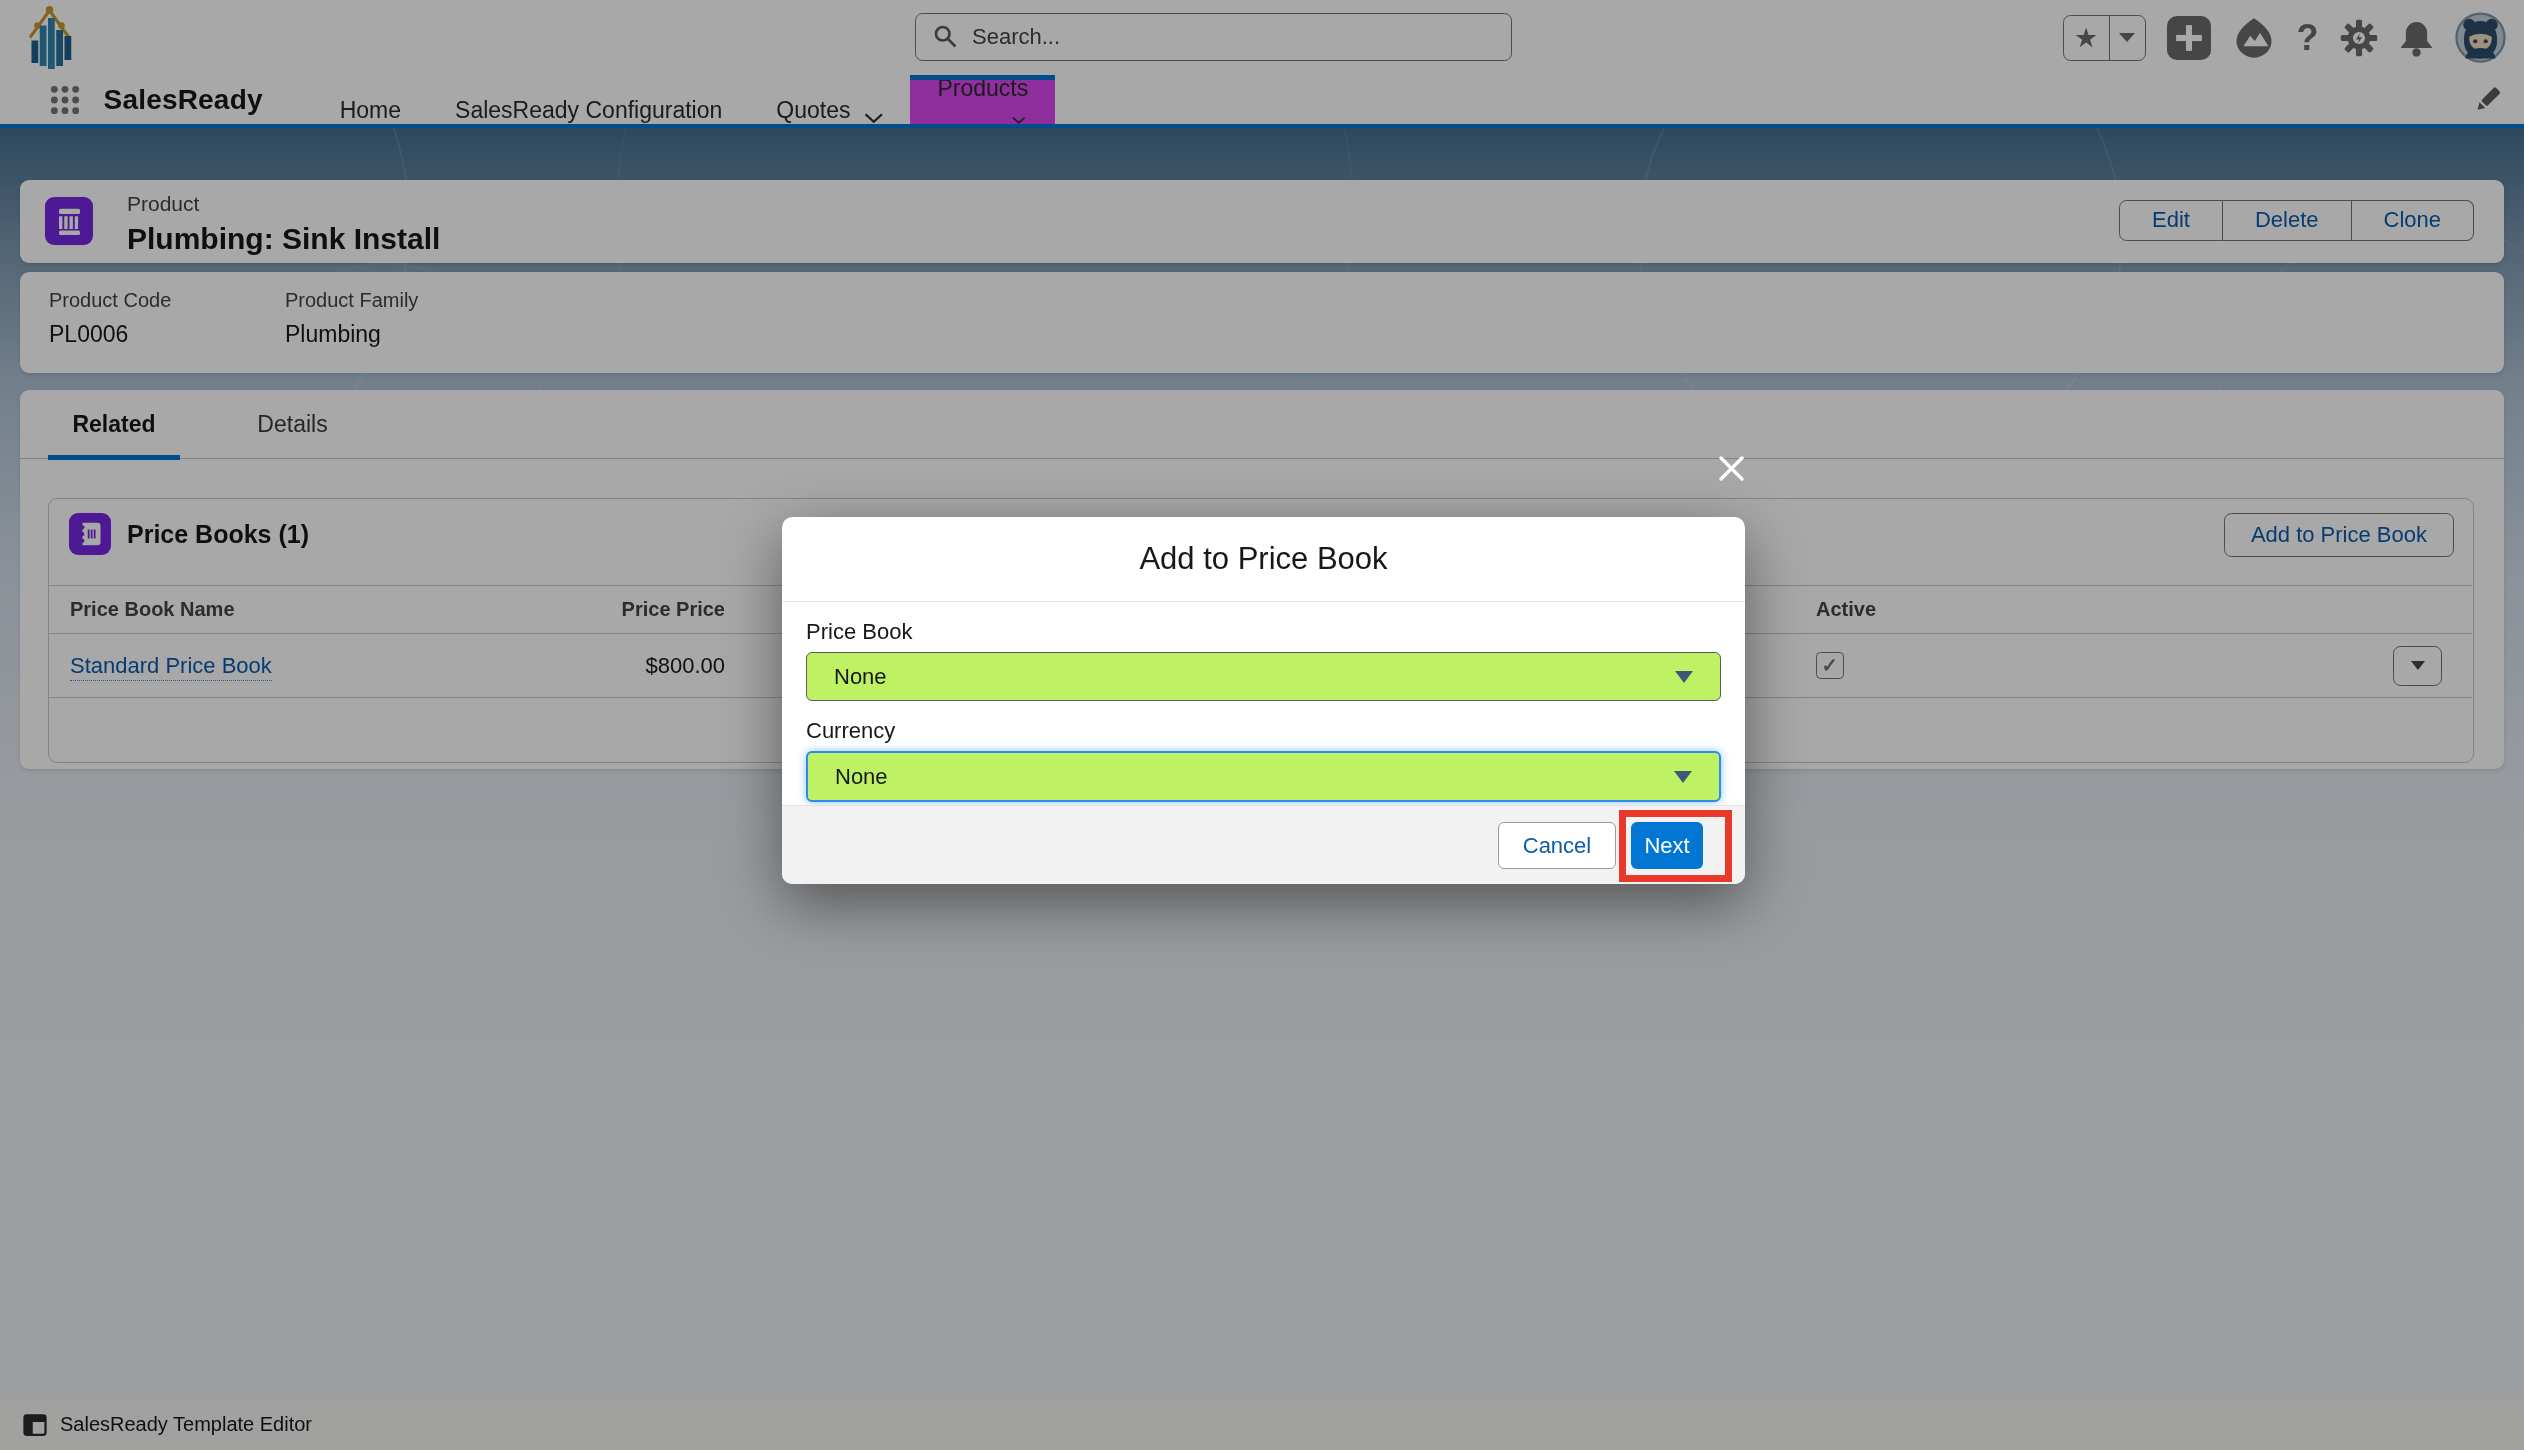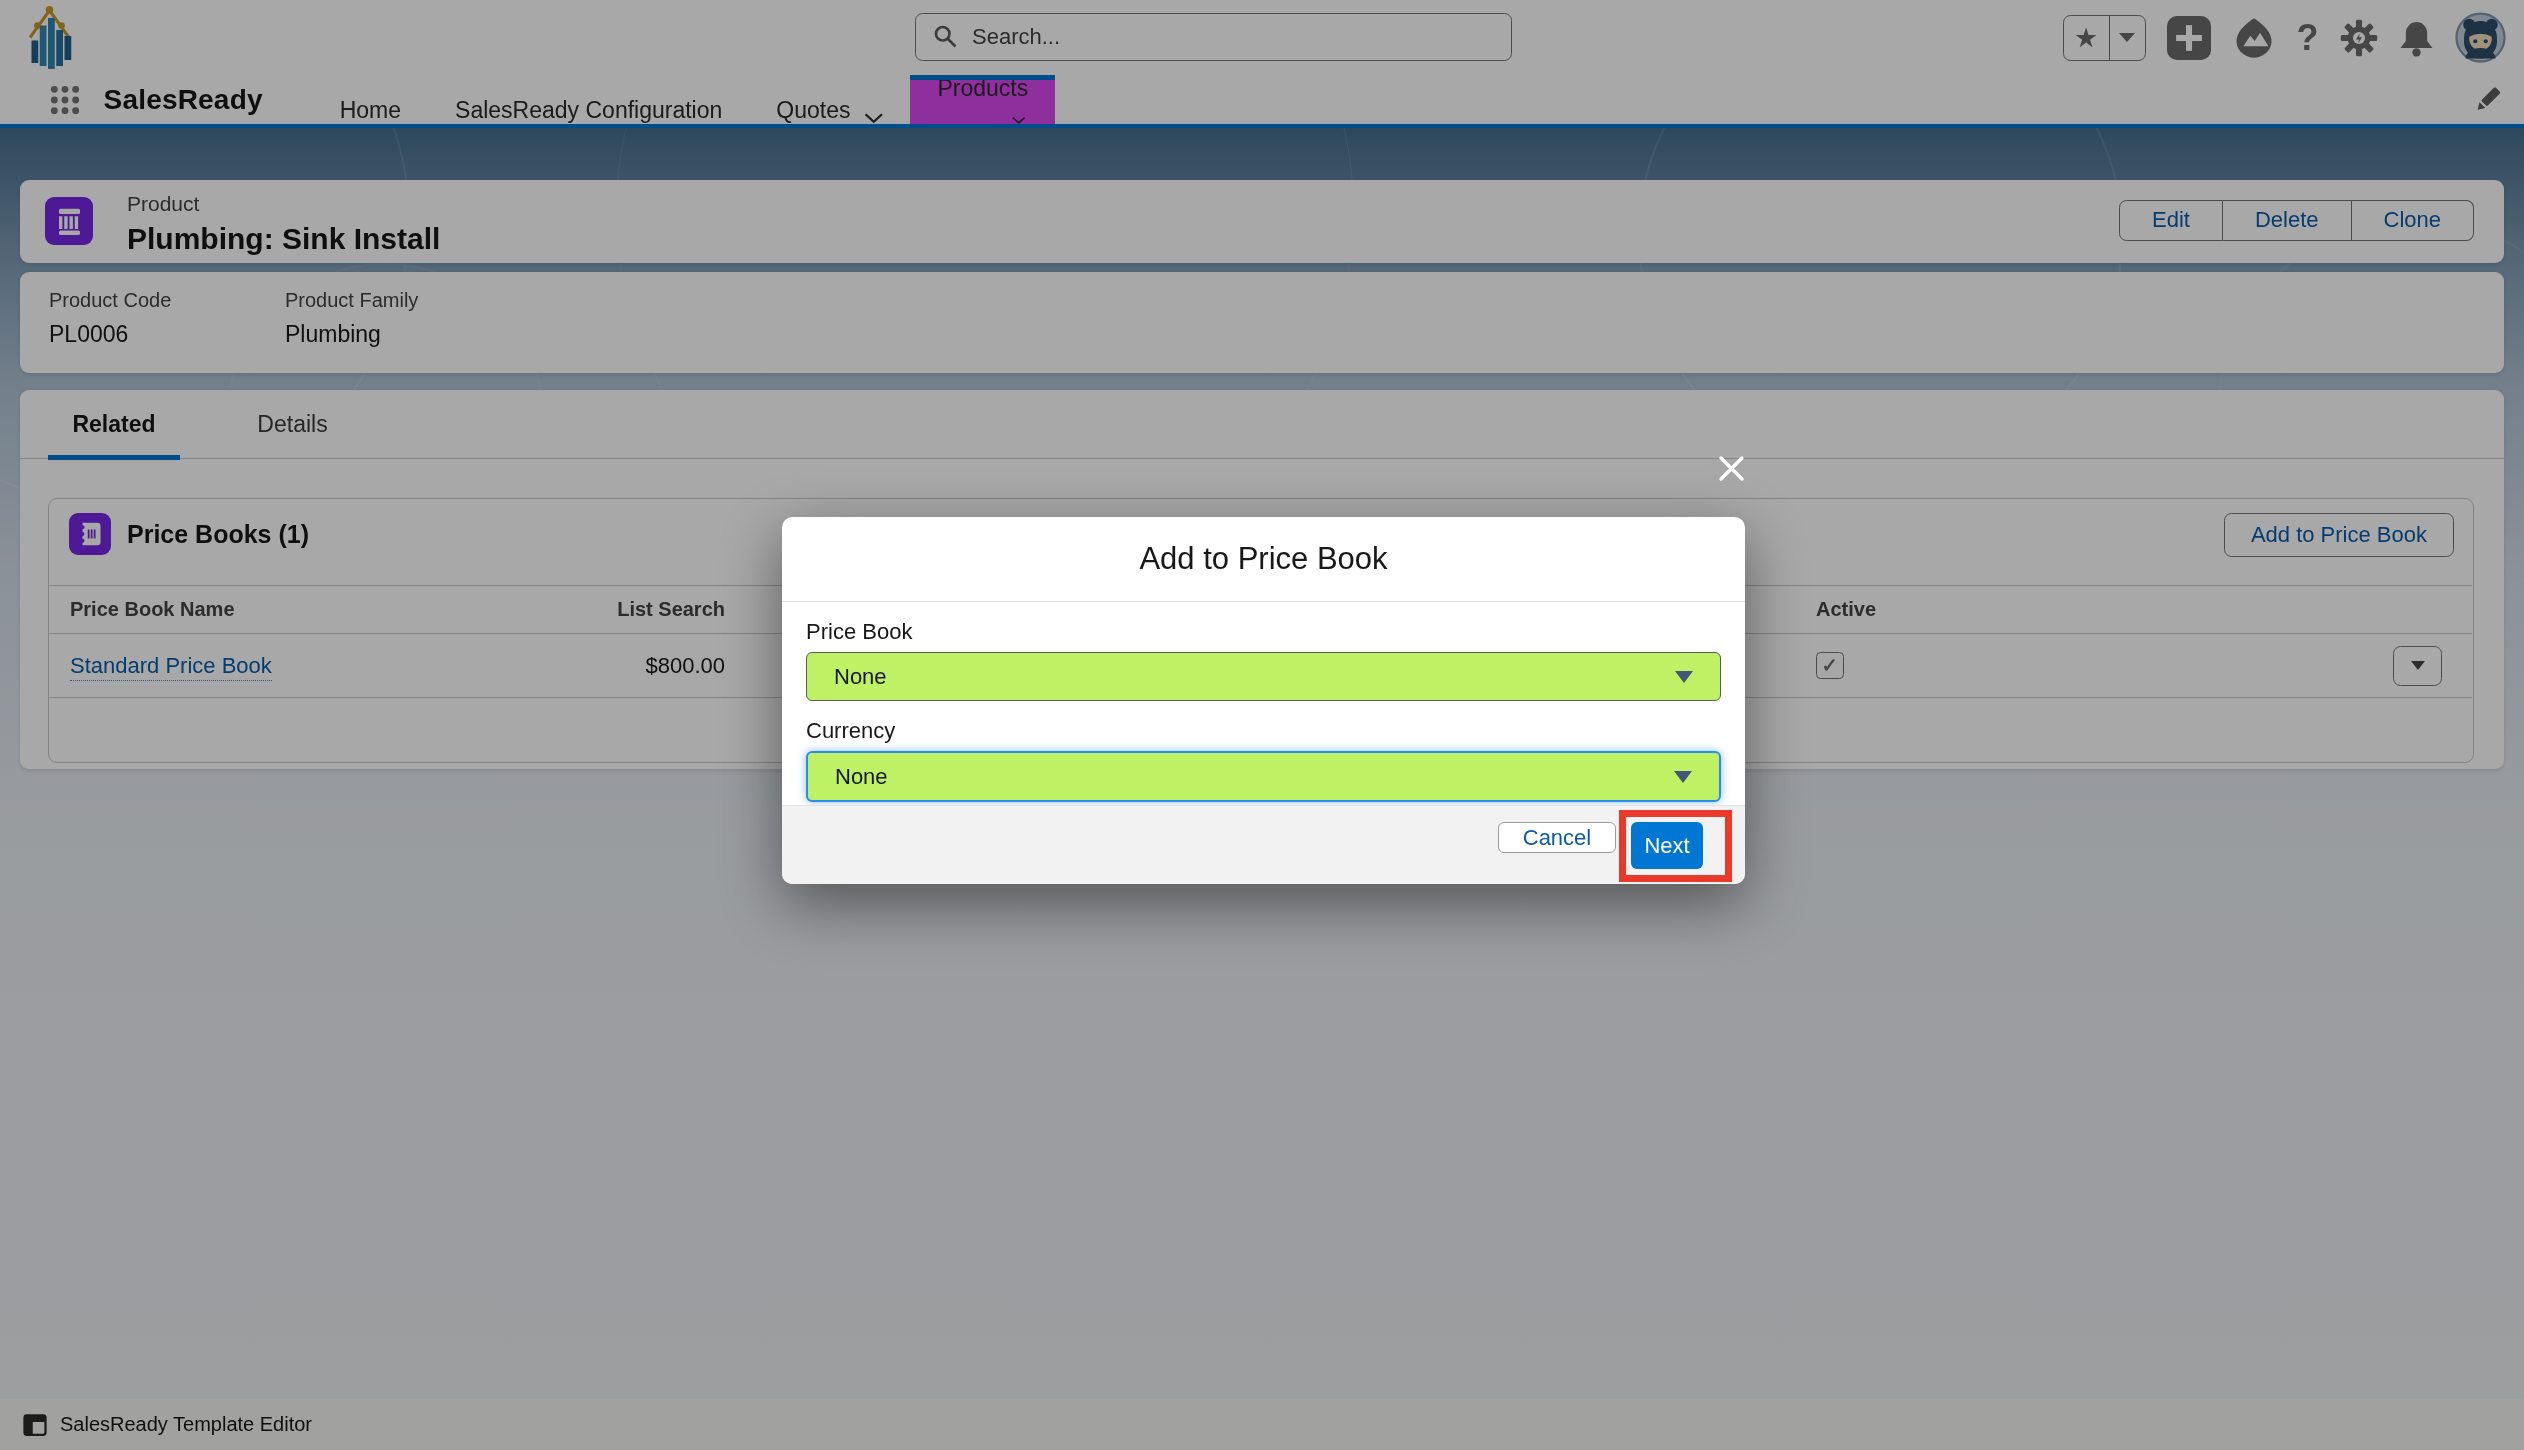--- a/index.html
+++ b/index.html
@@ -96,21 +96,21 @@
   .modal-title{height:84px;border-bottom:1.5px solid #e3e3e3;display:flex;align-items:center;justify-content:center;
     font-size:31px;color:#181818;}
   .modal-body{padding:0 24px;}
   .m-label{font-size:22px;color:#181818;margin-top:16.5px;margin-bottom:7.5px;}
   .m-select{height:47px;border:1.5px solid #5c5c5c;border-radius:6px;background:#bef264;display:flex;align-items:center;
     justify-content:space-between;padding:0 27px;font-size:22px;color:#181818;cursor:pointer;}
   .m-select.focused{border:2.3px solid #2b8cef;box-shadow:0 0 9px rgba(43,140,239,0.55);}
   .tri-down-sel{width:0;height:0;border-left:9px solid transparent;border-right:9px solid transparent;border-top:12px solid #3e5876;}
   .modal-footer{position:absolute;bottom:0;left:0;right:0;height:78px;background:#f2f2f2;border-top:1.5px solid #e3e3e3;
     border-radius:0 0 10.5px 10.5px;}
-  .btn-cancel{position:absolute;right:129px;top:16px;width:118px;height:31px;background:#fff;border:1.5px solid #9b9b9b;
+  .btn-cancel{position:absolute;right:129px;top:16px;width:118px;height:47px;background:#fff;border:1.5px solid #9b9b9b;
     border-radius:6px;color:#0b5cab;font-size:22px;display:flex;align-items:center;justify-content:center;cursor:pointer;
     box-sizing:border-box;font-family:"Liberation Sans",sans-serif;}
   .btn-next{position:absolute;right:42px;top:16px;width:72px;height:47px;background:#0176d3;border:none;border-radius:6px;
     color:#fff;font-size:22px;display:flex;align-items:center;justify-content:center;cursor:pointer;
     font-family:"Liberation Sans",sans-serif;}
   .close-x{position:absolute;left:1715px;top:452px;z-index:50;cursor:pointer;}
   .highlight-rect{position:absolute;left:1619px;top:810px;width:113px;height:72px;border:7.5px solid #e8392b;
     z-index:60;box-sizing:border-box;}
 </style>
 </head>
@@ -294,21 +294,21 @@
           <rect x="21" y="14" width="2.4" height="12" fill="#7526e3"></rect>
           <rect x="25" y="14" width="2.4" height="12" fill="#7526e3"></rect>
         </svg>
       </div>
       <div class="rl-title">Price Books (1)</div>
       <button class="rl-action">Add to Price Book</button>
 
       <div class="rl-table">
         <div class="rl-thead">
           <div class="cell-name">Price Book Name</div>
-          <div class="cell-price">List Search</div>
+          <div class="cell-price">Price Price</div>
           <div></div>
           <div>Active</div>
           <div></div>
         </div>
         <div class="rl-row">
           <div class="cell-name">
             <span class="rl-link">Standard Price Book</span>
           </div>
           <div class="cell-price">$800.00</div>
           <div></div>

